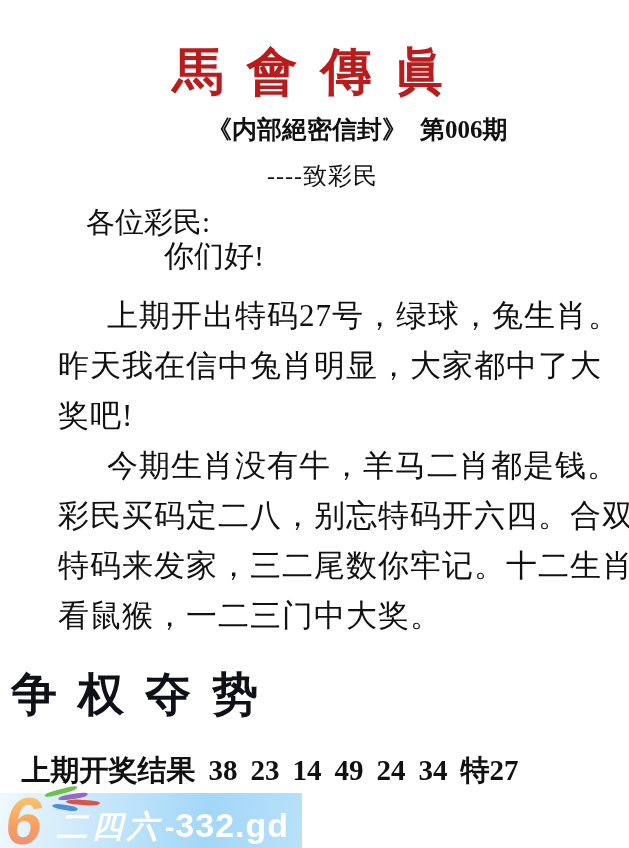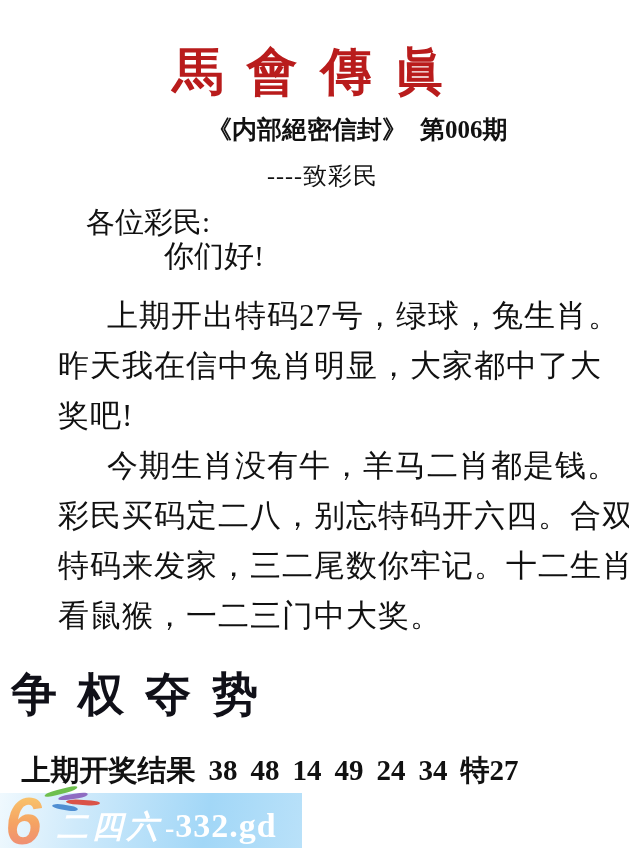--- a/index.html
+++ b/index.html
@@ -121,21 +121,21 @@
   .ribbon.r1 { left: 44px; top: -4px; width: 34px; background: #6fbf4e; transform: rotate(-14deg); }
   .ribbon.r2 { left: 58px; top: 1px;  width: 30px; background: #8e6cc2; transform: rotate(-8deg); }
   .ribbon.r3 { left: 66px; top: 7px;  width: 34px; background: #da5348; transform: rotate(4deg); }
   .ribbon.r4 { left: 52px; top: 12px; width: 26px; background: #4f8ed2; transform: rotate(10deg); }
   .brand {
     position: absolute;
     left: 57px; top: 13px;
     display: flex;
     align-items: baseline;
     color: #ffffff;
-    font-family: Liberation Serif, serif;
+    font-family: Liberation Sans, sans-serif;
     font-weight: bold;
     white-space: nowrap;
   }
   .brand .cn {
     font-size: 31px;
     font-style: italic;
     letter-spacing: 4px;
   }
   .brand .sep { font-size: 28px; margin: 0 1px 0 3px; }
   .brand .domain { font-size: 34px; letter-spacing: 1px; }
@@ -165,21 +165,21 @@
     <div class="body-line">彩民买码定二八，别忘特码开六四。合双</div>
     <div class="body-line">特码来发家，三二尾数你牢记。十二生肖</div>
     <div class="body-line">看鼠猴，一二三门中大奖。</div>
   </div>
 
   <div class="slogan">争权夺势</div>
 
   <div class="result-row">
     <span>上期开奖结果</span>
     <span>38</span>
-    <span>48</span>
+    <span>23</span>
     <span>14</span>
     <span>49</span>
     <span>24</span>
     <span>34</span>
     <span>特27</span>
   </div>
 
   <div class="banner">
     <span class="logo-six">6</span>
     <span class="ribbon r1"></span>

